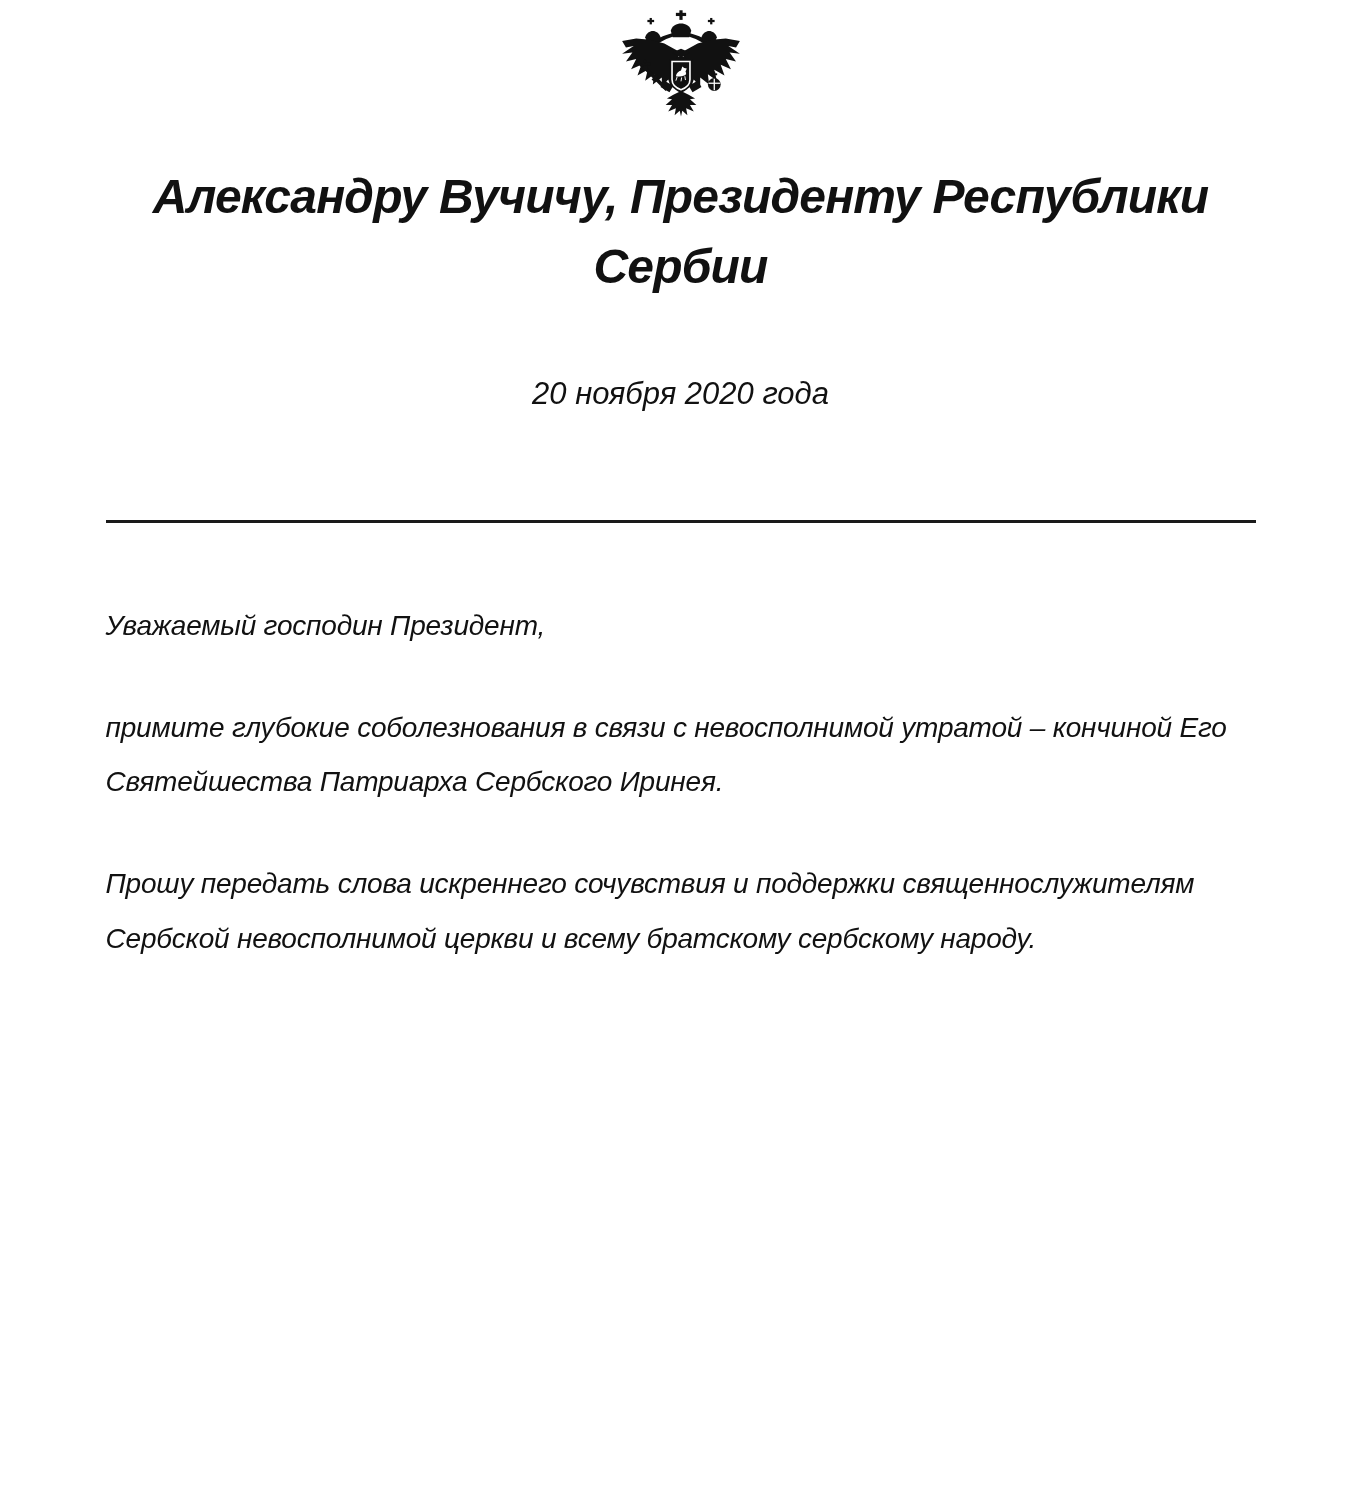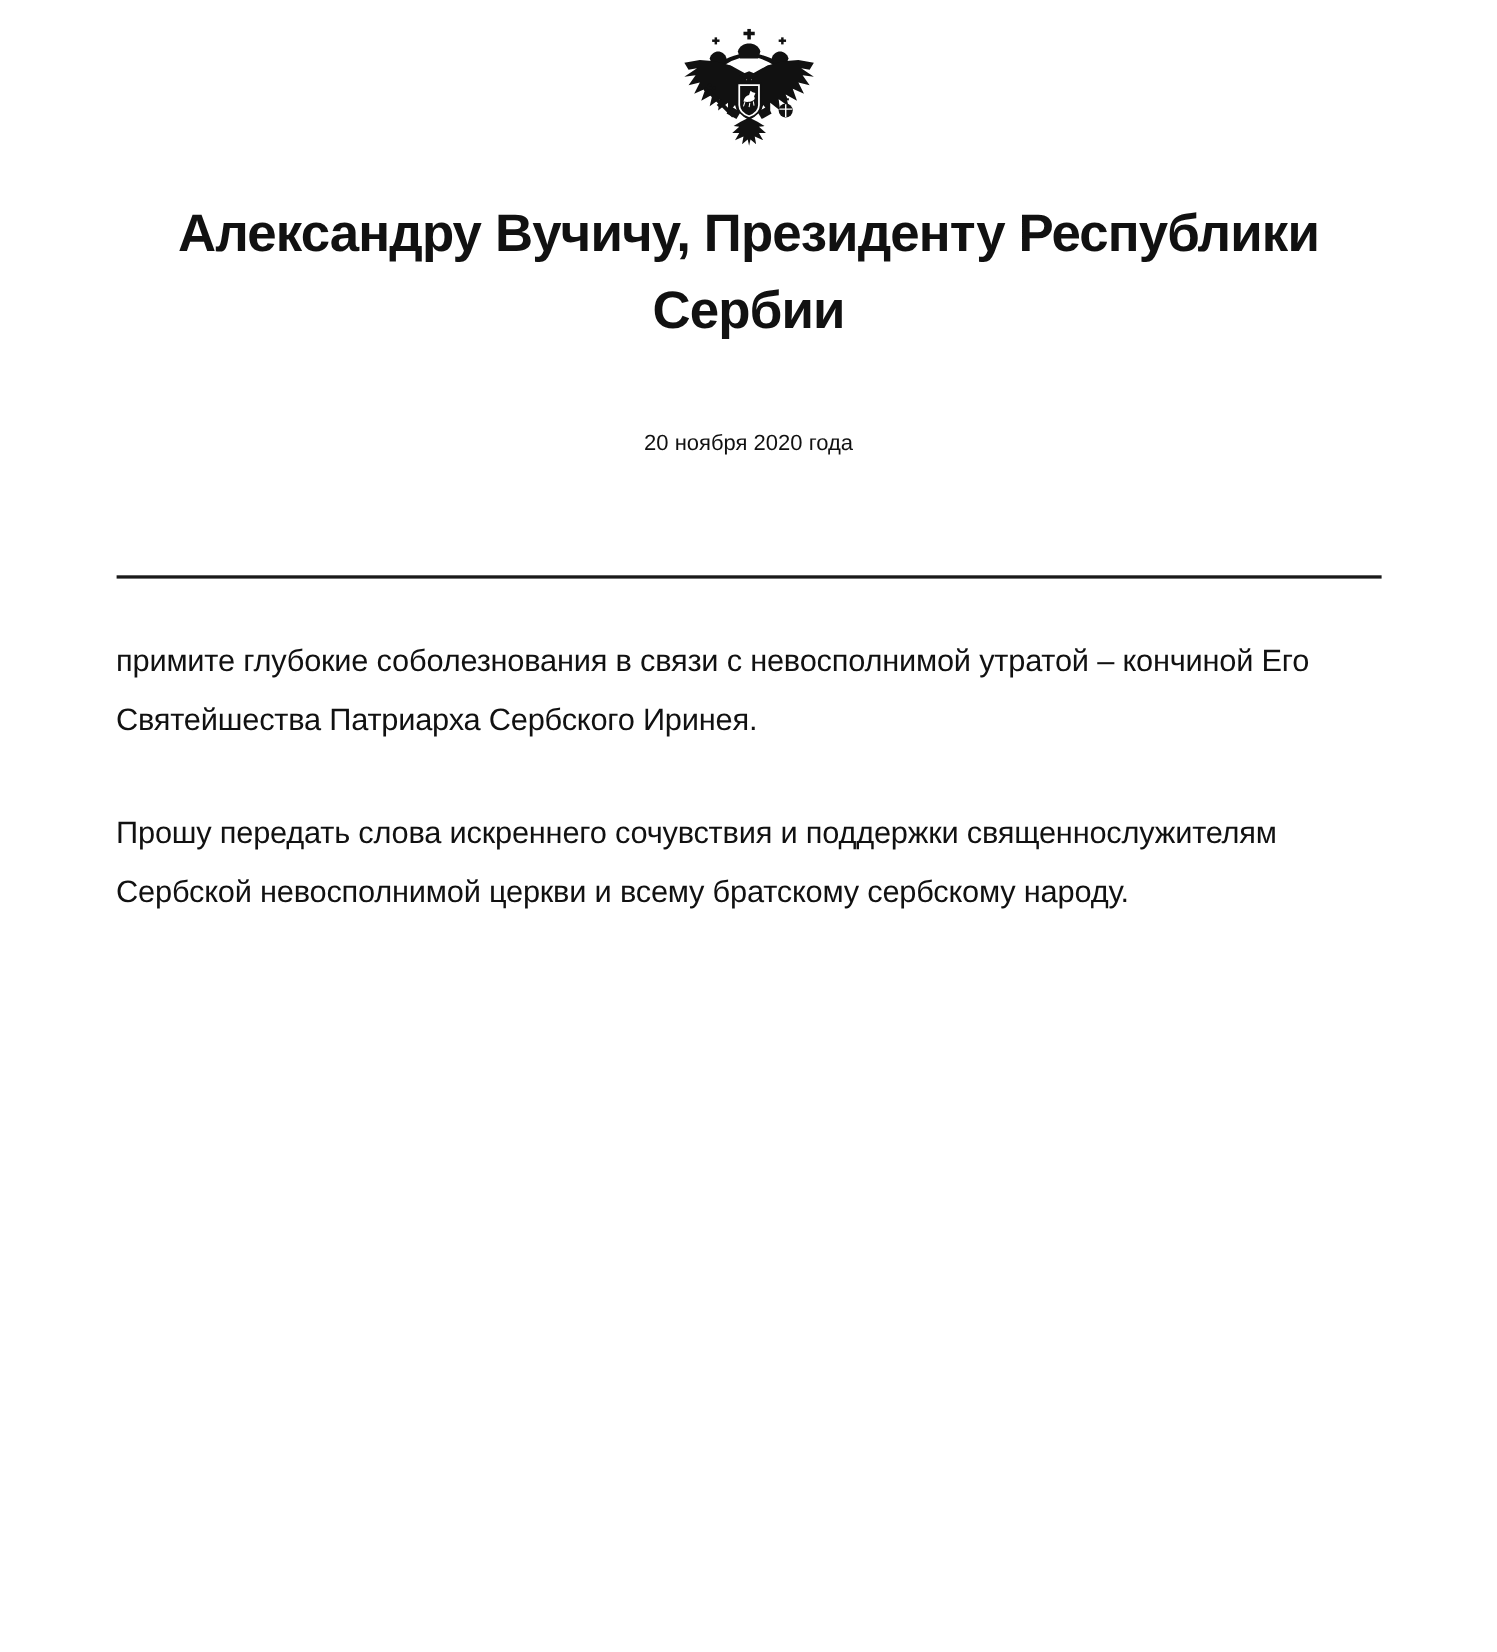--- a/index.html
+++ b/index.html
@@ -6,22 +6,23 @@
     margin: 0;
     padding: 0;
     background: #ffffff;
     color: #111111;
     font-family: "Liberation Sans", sans-serif;
   }
   .page {
     width: 1150px;
     min-height: 1502px;
     margin: 0 auto;
-    padding-top: 26px;
+    padding-top: 10px;
     box-sizing: border-box;
+    font-style: italic;
   }
   .emblem {
     text-align: center;
     line-height: 0;
   }
   .emblem svg {
     width: 128px;
     height: 126px;
   }
   h1.title {
@@ -30,21 +31,21 @@
     text-align: center;
     font-size: 48px;
     font-weight: 700;
     line-height: 1.45;
     letter-spacing: -0.8px;
     color: #111111;
   }
   .date {
     margin-top: 74px;
     text-align: center;
-    font-size: 20px;
+    font-size: 31px;
     line-height: 1.2;
     color: #111111;
   }
   .divider {
     border: none;
     border-top: 3px solid #1a1a1a;
     margin: 108px 0 0 0;
   }
   main.letter {
     padding-bottom: 48px;
@@ -145,17 +146,18 @@
 
     <h1 class="title">Александру Вучичу, Президенту Республики Сербии</h1>
 
     <div class="date">20 ноября 2020 года</div>
 
   </header>
 
   <hr class="divider">
 
   <main class="letter">
+    <p class="salutation">Уважаемый господин Президент,</p>
     <p>примите глубокие соболезнования в связи с невосполнимой утратой – кончиной Его Святейшества Патриарха Сербского Иринея.</p>
     <p>Прошу передать слова искреннего сочувствия и поддержки священнослужителям Сербской невосполнимой церкви и всему братскому сербскому народу.</p>
   </main>
 
 </div>
 
 </body></html>

